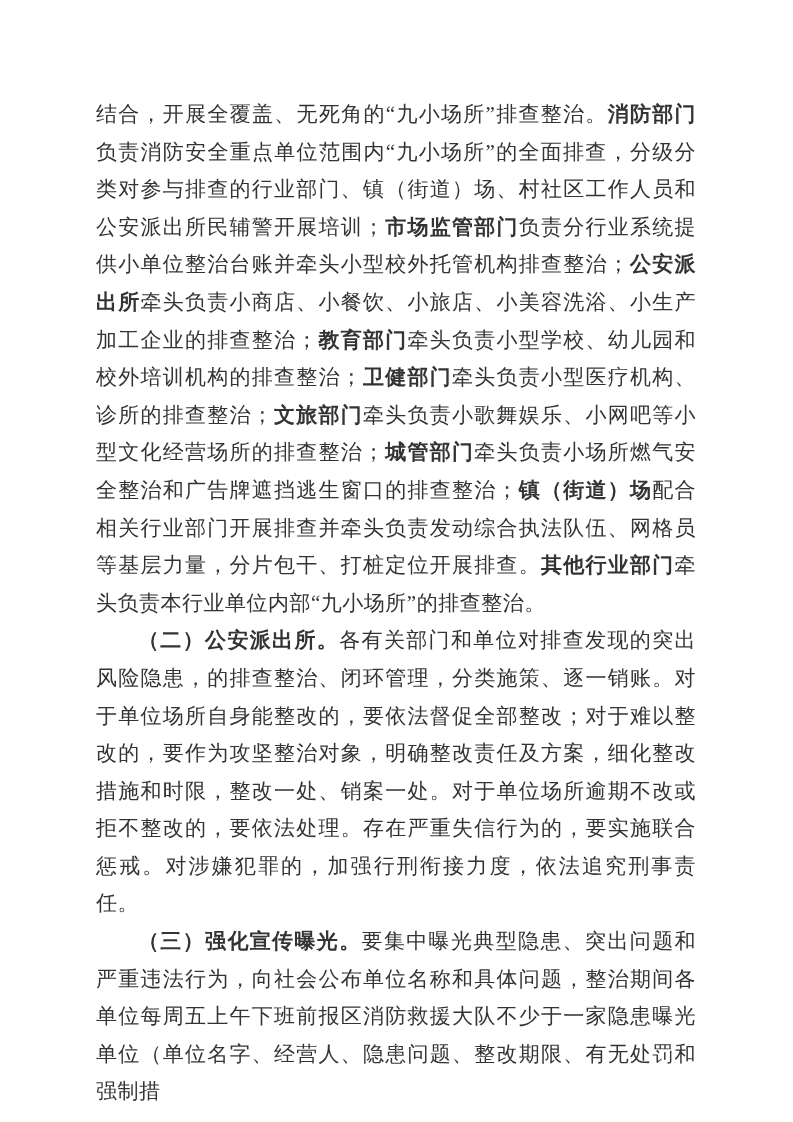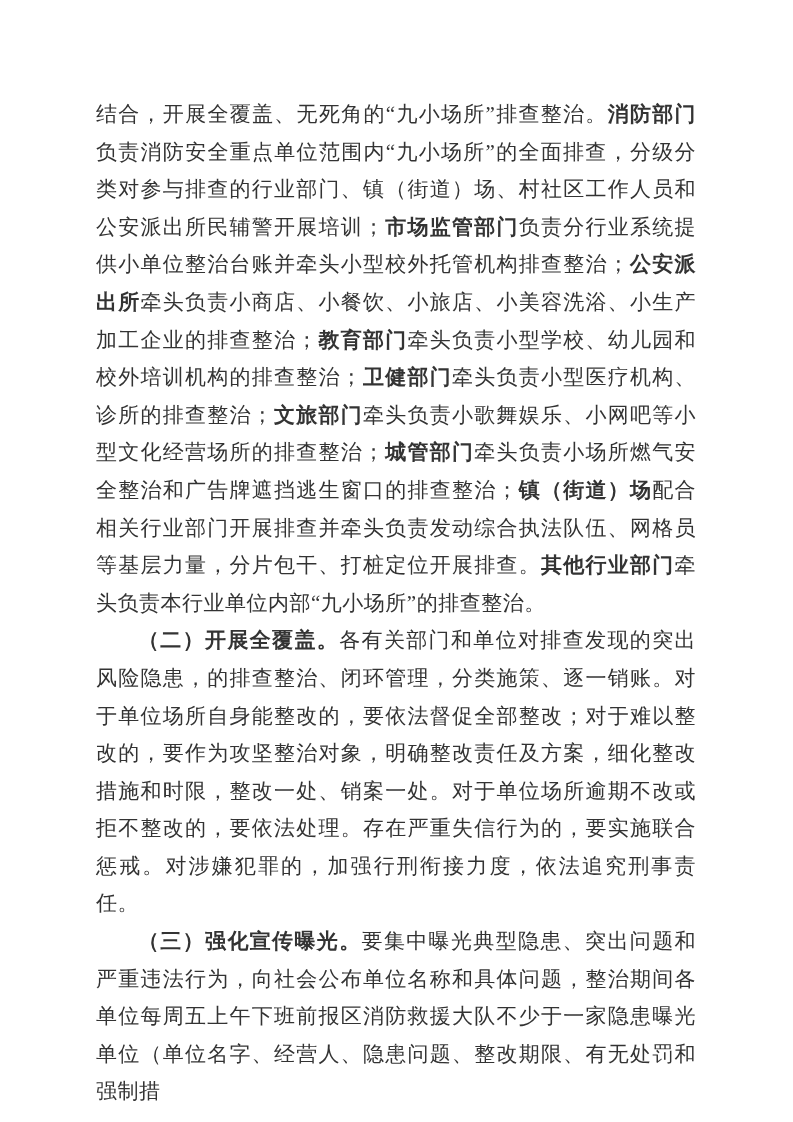--- a/index.html
+++ b/index.html
@@ -49,17 +49,17 @@
     color: #b0b0b0;
     letter-spacing: 0;
   }
 </style>
 </head>
 <body>
 
 <div class="page">
   <div class="content">
       <p class="para"><span class="seg">结合，开展全覆盖、无死角的“九小场所”排查整治。</span><span class="seg bold">消防部门</span><span class="seg">负责消防安全重点单位范围内“九小场所”的全面排查，分级分类对参与排查的行业部门、镇（街道）场、村社区工作人员和公安派出所民辅警开展培训；</span><span class="seg bold">市场监管部门</span><span class="seg">负责分行业系统提供小单位整治台账并牵头小型校外托管机构排查整治；</span><span class="seg bold">公安派出所</span><span class="seg">牵头负责小商店、小餐饮、小旅店、小美容洗浴、小生产加工企业的排查整治；</span><span class="seg bold">教育部门</span><span class="seg">牵头负责小型学校、幼儿园和校外培训机构的排查整治；</span><span class="seg bold">卫健部门</span><span class="seg">牵头负责小型医疗机构、诊所的排查整治；</span><span class="seg bold">文旅部门</span><span class="seg">牵头负责小歌舞娱乐、小网吧等小型文化经营场所的排查整治；</span><span class="seg bold">城管部门</span><span class="seg">牵头负责小场所燃气安全整治和广告牌遮挡逃生窗口的排查整治；</span><span class="seg bold">镇（街道）场</span><span class="seg">配合相关行业部门开展排查并牵头负责发动综合执法队伍、网格员等基层力量，分片包干、打桩定位开展排查。</span><span class="seg bold">其他行业部门</span><span class="seg">牵头负责本行业单位内部“九小场所”的排查整治。</span></p>
-      <p class="para indent"><span class="seg bold">（二）开展全覆盖。</span><span class="seg">各有关部门和单位对排查发现的突出风险隐患，的排查整治、闭环管理，分类施策、逐一销账。对于单位场所自身能整改的，要依法督促全部整改；对于难以整改的，要作为攻坚整治对象，明确整改责任及方案，细化整改措施和时限，整改一处、销案一处。对于单位场所逾期不改或拒不整改的，要依法处理。存在严重失信行为的，要实施联合惩戒。对涉嫌犯罪的，加强行刑衔接力度，依法追究刑事责任。</span></p>
+      <p class="para indent"><span class="seg bold">（二）公安派出所。</span><span class="seg">各有关部门和单位对排查发现的突出风险隐患，的排查整治、闭环管理，分类施策、逐一销账。对于单位场所自身能整改的，要依法督促全部整改；对于难以整改的，要作为攻坚整治对象，明确整改责任及方案，细化整改措施和时限，整改一处、销案一处。对于单位场所逾期不改或拒不整改的，要依法处理。存在严重失信行为的，要实施联合惩戒。对涉嫌犯罪的，加强行刑衔接力度，依法追究刑事责任。</span></p>
       <p class="para indent"><span class="seg bold">（三）强化宣传曝光。</span><span class="seg">要集中曝光典型隐患、突出问题和严重违法行为，向社会公布单位名称和具体问题，整治期间各单位每周五上午下班前报区消防救援大队不少于一家隐患曝光单位（单位名字、经营人、隐患问题、整改期限、有无处罚和强制措</span></p>
     </div>
   <div class="page-number">3</div>
 </div>
 
 </body></html>

